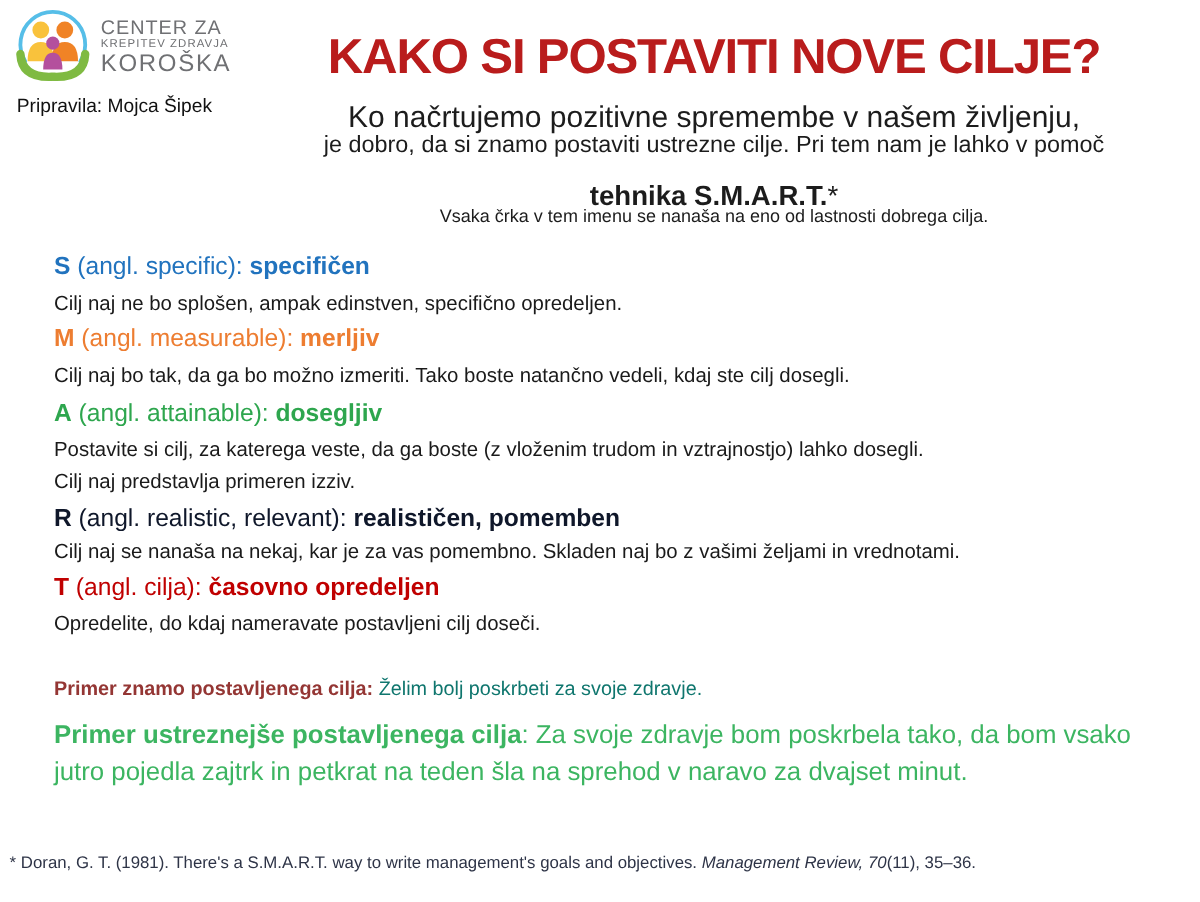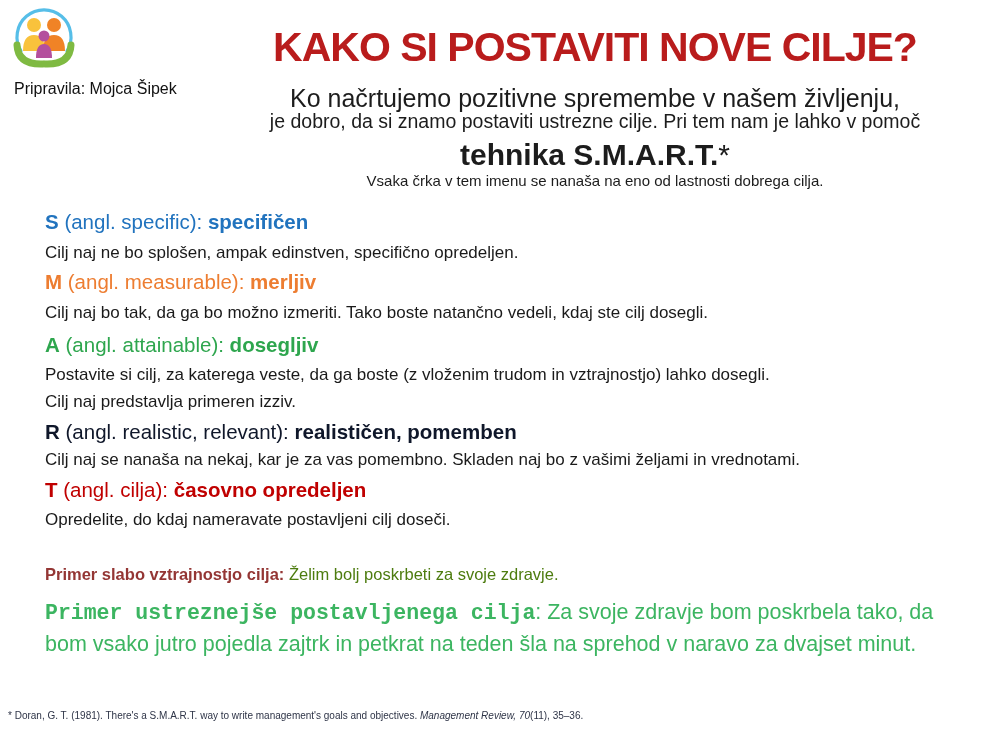--- a/index.html
+++ b/index.html
@@ -18,60 +18,65 @@
   .logo-line2{font-size:9.5px;letter-spacing:.9px;margin-top:1px;}
   .logo-line3{font-size:20px;letter-spacing:1.4px;margin-top:1px;}
 
   .prepared{left:14px;top:80px;font-size:16px;color:#111;}
 
   
   .hcol{left:190px;right:0;text-align:center;}
   .title{top:24px;font-size:41px;font-weight:bold;color:#b91c1c;letter-spacing:-1px;}
   .intro1{top:84px;font-size:25px;}
   .intro2{top:110px;font-size:19.5px;}
-  .technique{top:138px;font-size:30px;}
+  .technique{top:150px;font-size:23px;}
   .technique .tb{font-weight:bold;}
   .subtitle{top:172px;font-size:15px;}
 
   
   .smart-heading{left:45px;font-size:20.5px;}
   .smart-heading .b{font-weight:bold;}
   .smart-desc{left:45px;font-size:17px;color:#1a1a1a;}
   .top-s-h{top:210px;} .top-s-d{top:243px;}
   .top-m-h{top:270px;} .top-m-d{top:303px;}
   .top-a-h{top:333px;} .top-a-d1{top:365px;} .top-a-d2{top:392px;}
   .top-r-h{top:420px;} .top-r-d{top:450px;}
   .top-t-h{top:478px;} .top-t-d{top:510px;}
 
   
   .bad-example{left:45px;top:565px;font-size:16.5px;}
   .bad-example .lbl{font-weight:bold;}
   .good-example{left:45px;top:597px;width:920px;font-size:21.5px;line-height:31px;}
-  .good-example .lbl{font-weight:bold;font-family:Liberation Mono, monospace;}
+  .good-example .lbl{font-weight:bold;}
 
   
-  .footnote{left:8px;top:710px;font-size:10px;color:#2e3447;}
+  .footnote{left:8px;top:710px;font-size:14px;color:#2e3447;}
 </style>
 </head>
 <body>
 
 <div>
 
   <div class="abs logo">
     <svg viewBox="0 0 68 68" aria-hidden="true">
       <path d="M 11 46 A 27 27 0 1 1 57 46" fill="none" stroke="#56bee8" stroke-width="3.2" stroke-linecap="round"></path>
       <circle cx="24" cy="20" r="7" fill="#f9c23c"></circle>
       <path d="M13,46 Q13,30 24,30 Q35,30 35,46 Z" fill="#f9c23c"></path>
       <circle cx="44" cy="20" r="7" fill="#f08326"></circle>
       <path d="M33,46 Q33,30 44,30 Q55,30 55,46 Z" fill="#f08326"></path>
       <circle cx="34" cy="31" r="5.5" fill="#b44f9d"></circle>
       <path d="M26,53 Q26,39 34,39 Q42,39 42,53 Z" fill="#b44f9d"></path>
       <path d="M7,40 Q8,60 33,59" fill="none" stroke="#7fba42" stroke-width="7" stroke-linecap="round"></path>
       <path d="M61,40 Q60,60 35,59" fill="none" stroke="#7fba42" stroke-width="7" stroke-linecap="round"></path>
     </svg>
+    <div class="logo-text">
+      <div class="logo-line1">CENTER ZA</div>
+      <div class="logo-line2">KREPITEV ZDRAVJA</div>
+      <div class="logo-line3">KOROŠKA</div>
+    </div>
   </div>
 
   <div class="abs prepared">Pripravila: Mojca Šipek</div>
 
   <h1 class="abs hcol title" style="margin:0;">KAKO SI POSTAVITI NOVE CILJE?</h1>
   <div class="abs hcol intro1">Ko načrtujemo pozitivne spremembe v našem življenju,</div>
   <div class="abs hcol intro2">je dobro, da si znamo postaviti ustrezne cilje. Pri tem nam je lahko v pomoč</div>
   <div class="abs hcol technique"><span class="tb">tehnika S.M.A.R.T.</span><span>*</span></div>
   <div class="abs hcol subtitle">Vsaka črka v tem imenu se nanaša na eno od lastnosti dobrega cilja.</div>
 
@@ -85,21 +90,21 @@
   <div class="abs smart-desc top-a-d1">Postavite si cilj, za katerega veste, da ga boste (z vloženim trudom in vztrajnostjo) lahko dosegli.</div>
   <div class="abs smart-desc top-a-d2">Cilj naj predstavlja primeren izziv.</div>
 
   <div class="abs smart-heading top-r-h" style="color: #0f172a;"><span class="b">R</span><span> (angl. realistic, relevant): </span><span class="b">realističen, pomemben</span></div>
   <div class="abs smart-desc top-r-d">Cilj naj se nanaša na nekaj, kar je za vas pomembno. Skladen naj bo z vašimi željami in vrednotami.</div>
 
   <div class="abs smart-heading top-t-h" style="color: rgb(192, 0, 0);"><span class="b">T</span><span> (angl. cilja): </span><span class="b">časovno opredeljen</span></div>
   <div class="abs smart-desc top-t-d">Opredelite, do kdaj nameravate postavljeni cilj doseči.</div>
 
   <div class="abs bad-example">
-    <span class="lbl" style="color: rgb(148, 54, 52);"><span>Primer slabo vztrajnostjo cilja</span><span>: </span></span><span style="color: #4d7c0f; margin-top: 30px;">Želim bolj poskrbeti za svoje zdravje.</span>
+    <span class="lbl" style="color: rgb(148, 54, 52);"><span>Primer znamo postavljenega cilja</span><span>: </span></span><span style="color: #0f766e; margin-top: 30px;">Želim bolj poskrbeti za svoje zdravje.</span>
   </div>
 
   <div class="abs good-example" style="color: rgb(60, 181, 97);">
     <span class="lbl"><span>Primer ustreznejše postavljenega cilja</span></span><span>: </span><span>Za svoje zdravje bom poskrbela tako, da bom vsako jutro pojedla zajtrk in petkrat na teden šla na sprehod v naravo za dvajset minut.</span>
   </div>
 
   <div class="abs footnote">
     <span>* Doran, G. T. (1981). There's a S.M.A.R.T. way to write management's goals and objectives. </span><i>Management Review, 70</i><span>(11), 35–36.</span>
   </div>
 

